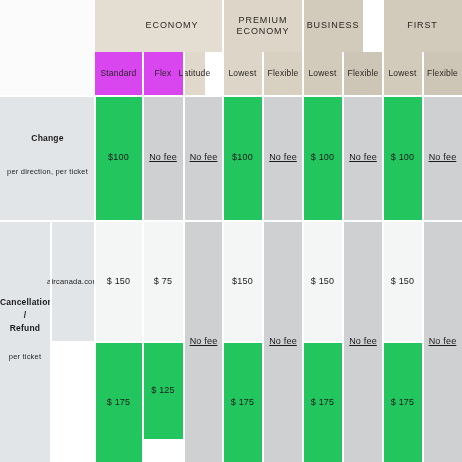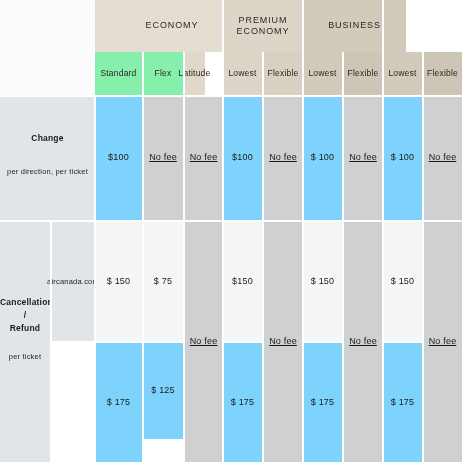--- a/index.html
+++ b/index.html
@@ -40,21 +40,21 @@
   .grp-light{background:#e4ded2;}
   .grp-mid{background:#ddd6c8;}
   .grp-dark{background:#d2cabb;}
 
   
   .sub{
     top:52px;height:43px;
     font-size:8.5px;
     color:#2a2724;
   }
-  .sub-l1{background:#86efac;}
+  .sub-l1{background:#d946ef;}
   .sub-l2{background:#dfd8cb;}
   .sub-m1{background:#ddd6c8;}
   .sub-m2{background:#d8d0c1;}
   .sub-d1{background:#d2cabb;}
   .sub-d2{background:#cdc5b5;}
 
   
   .rowhead{
     background:#e2e5e8;
     justify-content:flex-start;
@@ -78,21 +78,21 @@
     margin-top:22px;
     line-height:1.4;
   }
   .subrowhead{
     background:#e2e5e8;
     font-size:7.5px;
     color:#1b1b1b;
   }
 
   
-  .d-light{background:#7dd3fc;}
+  .d-light{background:#22c55e;}
   .d-dark{background:#cfd0d1;text-decoration:underline;}
   .d-light2{background:#f4f5f5;}
 
   .divider-h{
     position:absolute;
     background:#ffffff;
     height:2px;
   }
   .divider-v{
     position:absolute;
@@ -106,22 +106,25 @@
 <div class="table">
 
   <div class="cell" style="left:0;top:0;width:95px;height:95px;background:#fbfbfb;"></div>
 
   <div class="cell grp grp-light" style="left:95px;width:154px;">
     <span>ECONOMY</span>
   </div>
   <div class="cell grp grp-mid" style="left:223px;width:80px;">
     <span>PREMIUM ECONOMY</span>
   </div>
-  <div class="cell grp grp-dark" style="left:303px;width:103px;">
+  <div class="cell grp grp-dark" style="left:303px;width:60px;">
     <span>BUSINESS</span>
+  </div>
+  <div class="cell grp grp-dark" style="left:383px;width:79px;">
+    <span>FIRST</span>
   </div>
 
   <div class="divider-v" style="left:222px;top:0;height:52px;"></div>
   <div class="divider-v" style="left:302px;top:0;height:52px;"></div>
   <div class="divider-v" style="left:382px;top:0;height:52px;"></div>
 
   <div class="cell sub sub-l1" style="left:95px;width:47px;">
     <span>Standard</span>
   </div>
   <div class="cell sub sub-l1" style="left:143px;width:40px;">

